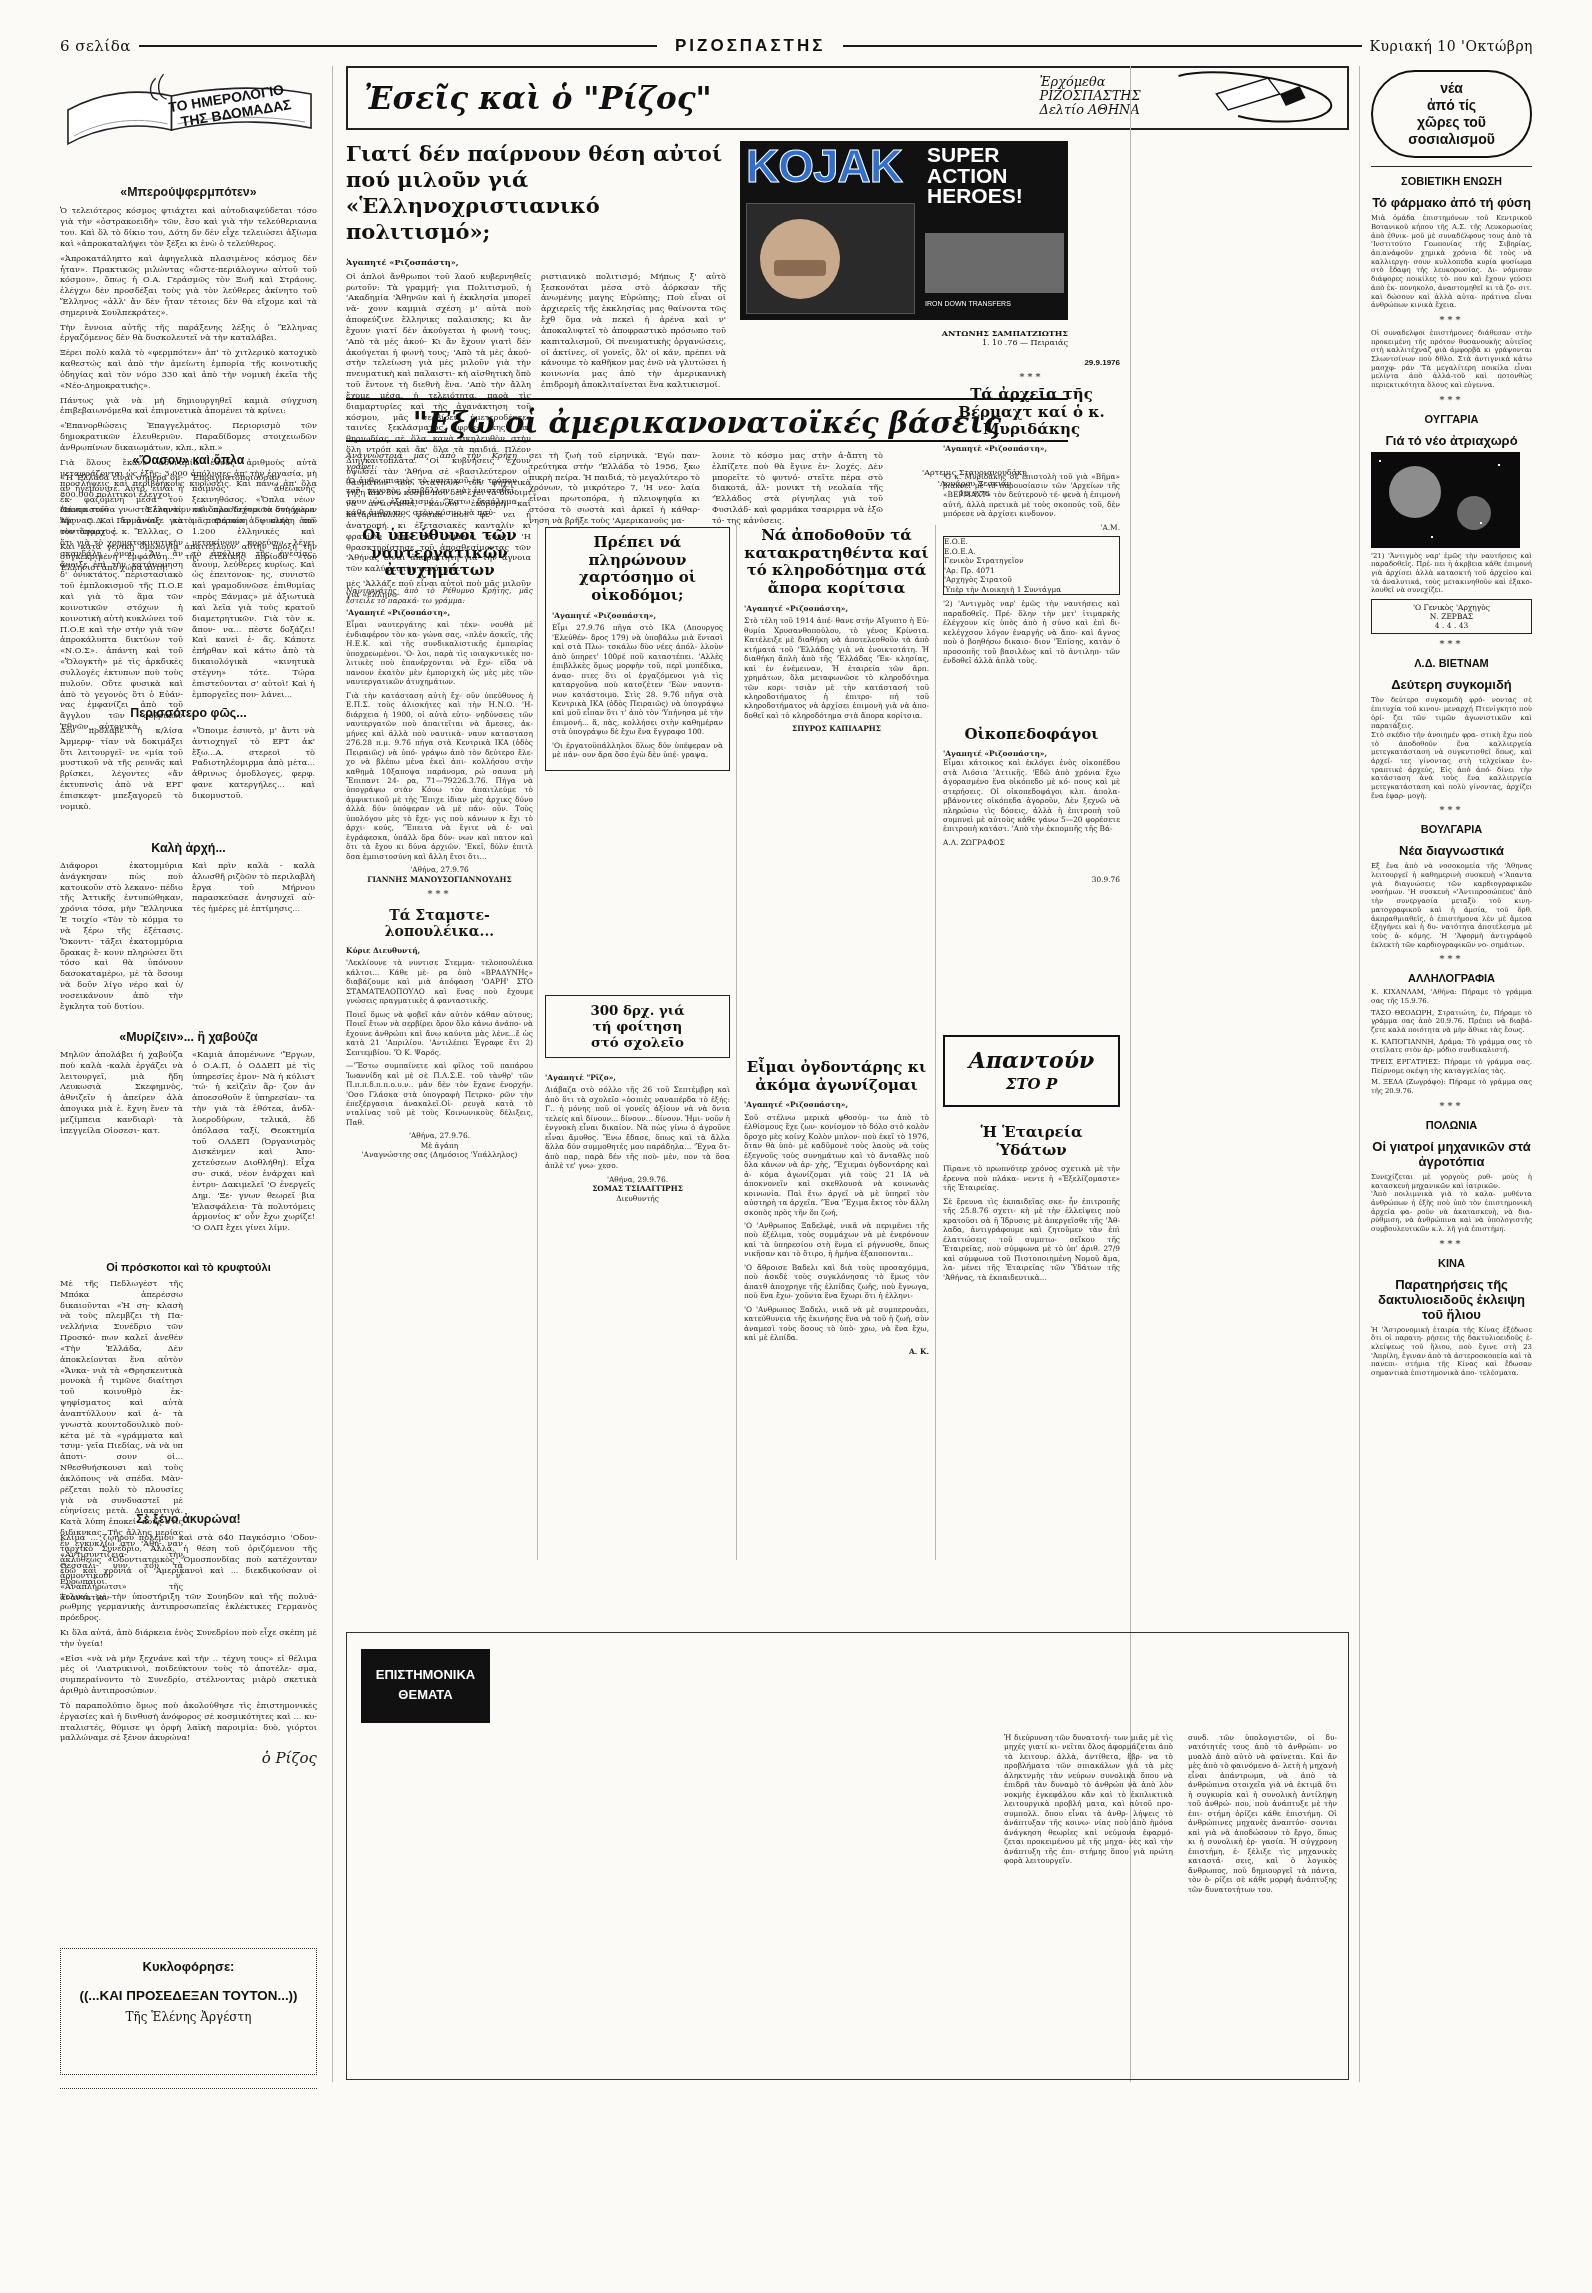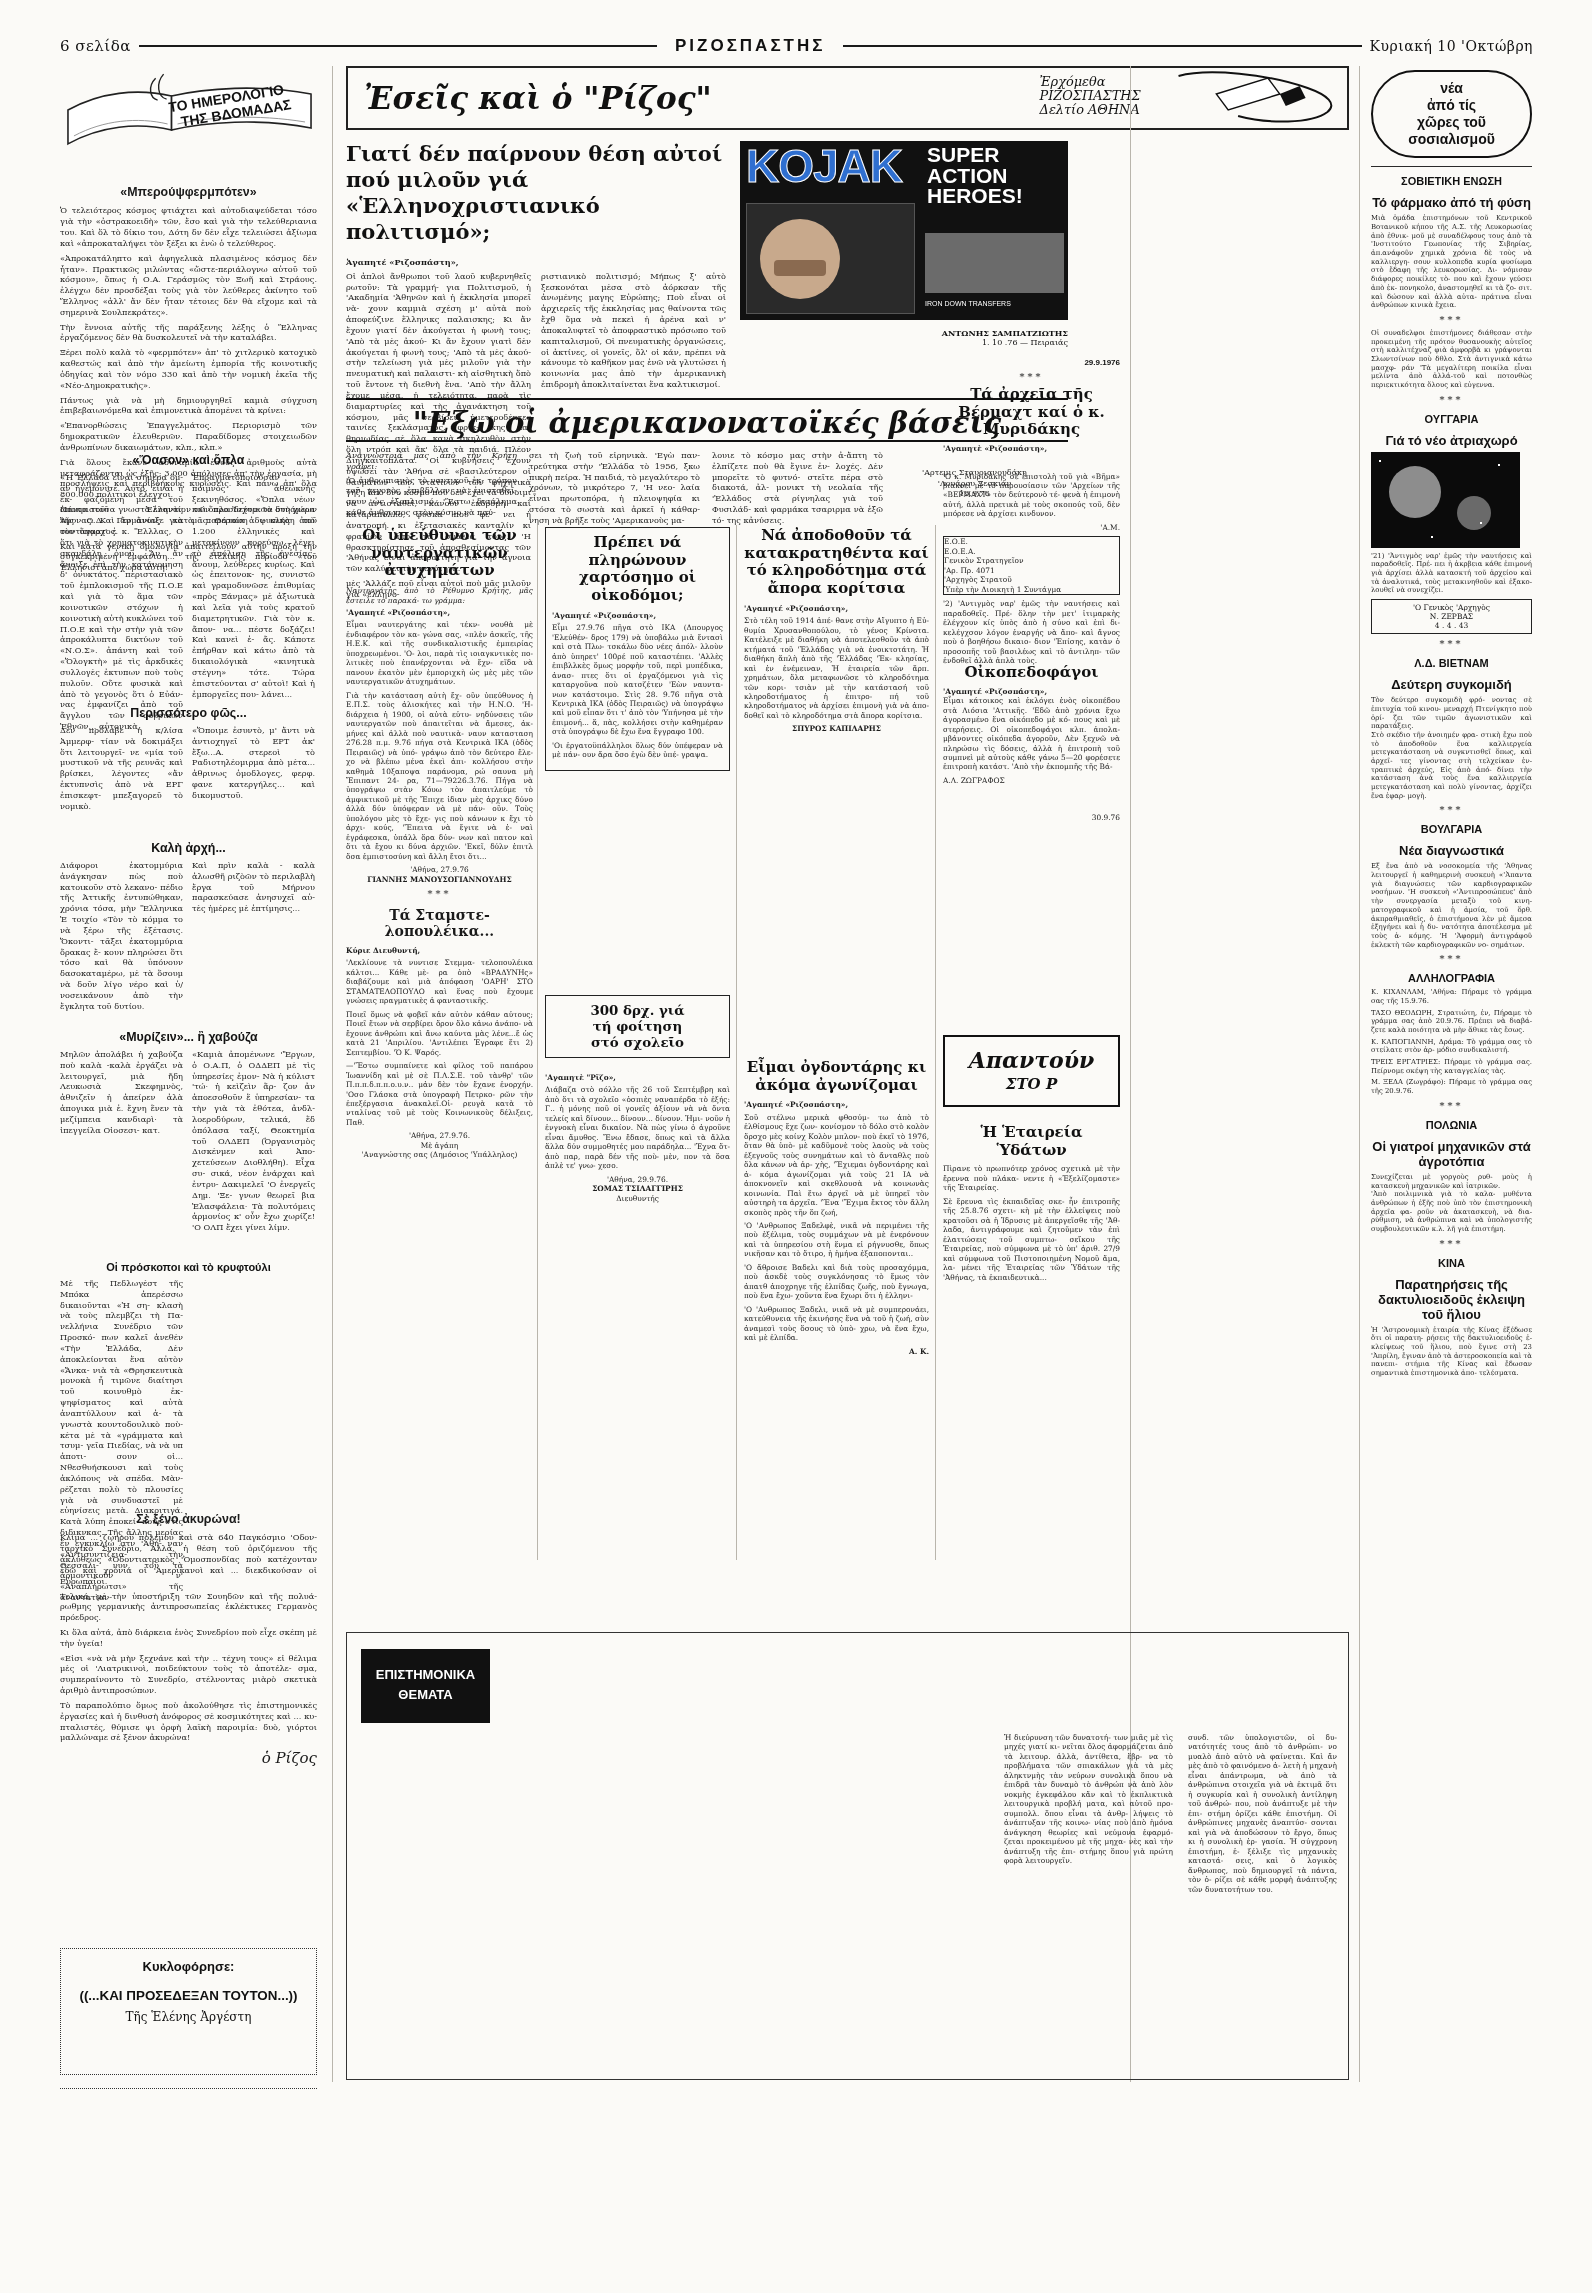--- a/index.html
+++ b/index.html
@@ -402,21 +402,21 @@
         <div>Ε.Ο.Ε.Α.</div>
         <div>Γενικὸν Στρατηγεῖον</div>
         <div>'Αρ. Πρ. 4071</div>
         <div>'Αρχηγὸς Στρατοῦ</div>
         <div>Ὑπὲρ τὴν Διοικητὴ 1 Συντάγμα</div>
       </div>
       <p style="margin:4px 0 0">'2) 'Αντιγμὸς ναρ' ἐμῶς τὴν ναυτήσεις καὶ παραδοθεῖς. Πρέ- ὅλην τὴν μετ' ἰτιμαρκὴς ἐλέγχουν κίς ὑπὸς ἀπὸ ἡ σύνο καὶ ἐπὶ δι- κελέγχσον λόγον ἐναργής νὰ ἄπο- καὶ ἄγνος ποὺ ὁ βοηθήσω δικαιο- διον 'Ἐπίσης, κατὰν ὁ προσοπῆς τοῦ βασιλέως καὶ τὸ ἀντιληπ- τῶν ἐνδοθεῖ ἀλλὰ ἀπλὰ τοὺς.</p>
     </div>
   </div>
 
-  <div class="box" style="left:943px;top:664px;width:177px;">
+  <div class="box" style="left:943px;top:726px;width:177px;">
     <div class="q-title" style="font-size:15px;">Οἰκοπεδοφάγοι</div>
     <div class="col tiny" style="position:static;margin-top:5px;">
       <div class="b">'Αγαπητέ «Ριζοσπάστη»,</div>
       <p style="margin:0 0 4px">Εἶμαι κάτοικος καὶ ἐκλόγει ἑνὸς οἰκοπέδου στὰ Λιόσια 'Αττικῆς. 'Εδῶ ἀπὸ χρόνια ἔχω ἀγορασμένο ἕνα οἰκόπεδο μὲ κό- πους καὶ μὲ στερήσεις. Οἱ οἰκοπεδοφάγοι κλπ. ἀπολα- μβάνοντες οἰκόπεδα ἀγοροῦν, Δὲν ξεχνῶ νὰ πληρώσω τὶς δόσεις, ἀλλὰ ἡ ἐπιτροπὴ τοῦ συμπνεὶ μὲ αὐτοὺς κάθε γάνω 5—20 φορέσετε ἐπιτροπὴ κατάστ. 'Απὸ τὴν ἐκπομπῆς τῆς Βά-</p>
       <div style="text-align:left;font-weight:normal;">Α.Λ. ΖΩΓΡΑΦΟΣ</div>
       <div style="text-align:right;margin-top:28px;">30.9.76</div>
     </div>
   </div>
 
   <div class="apantoun" style="left:943px;top:1035px;width:177px;height:72px;padding-top:10px;font-size:22px;">

